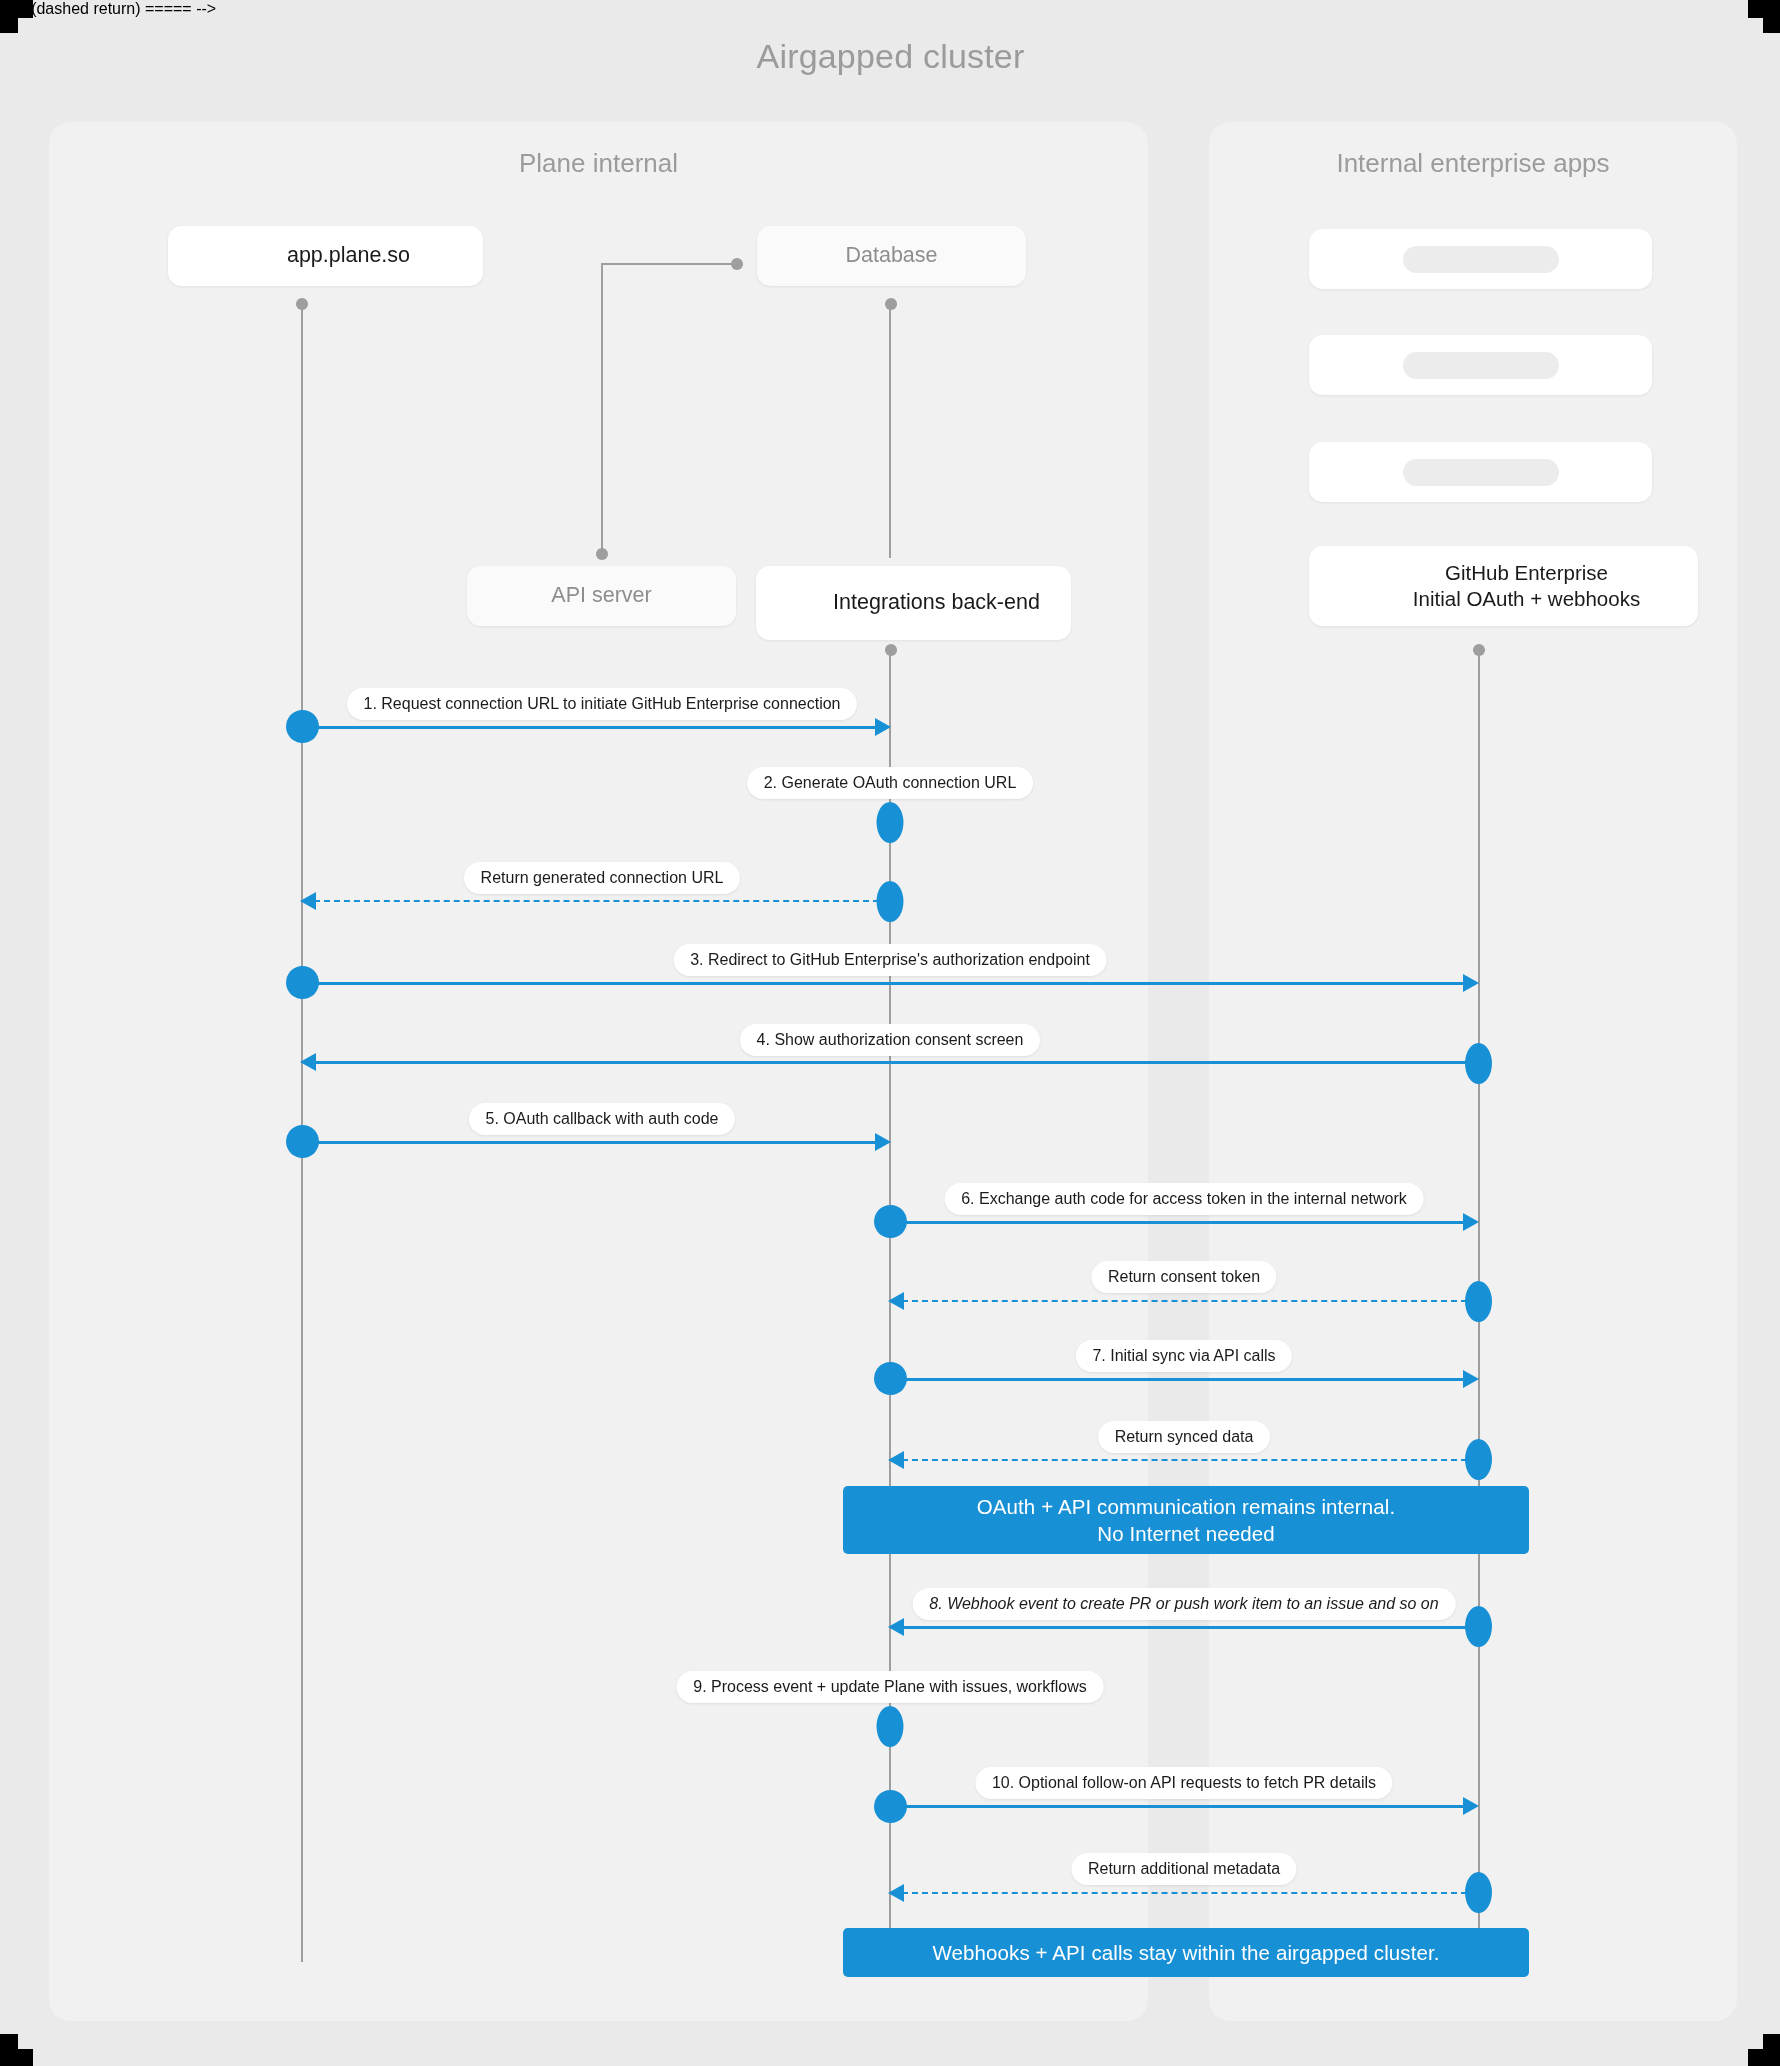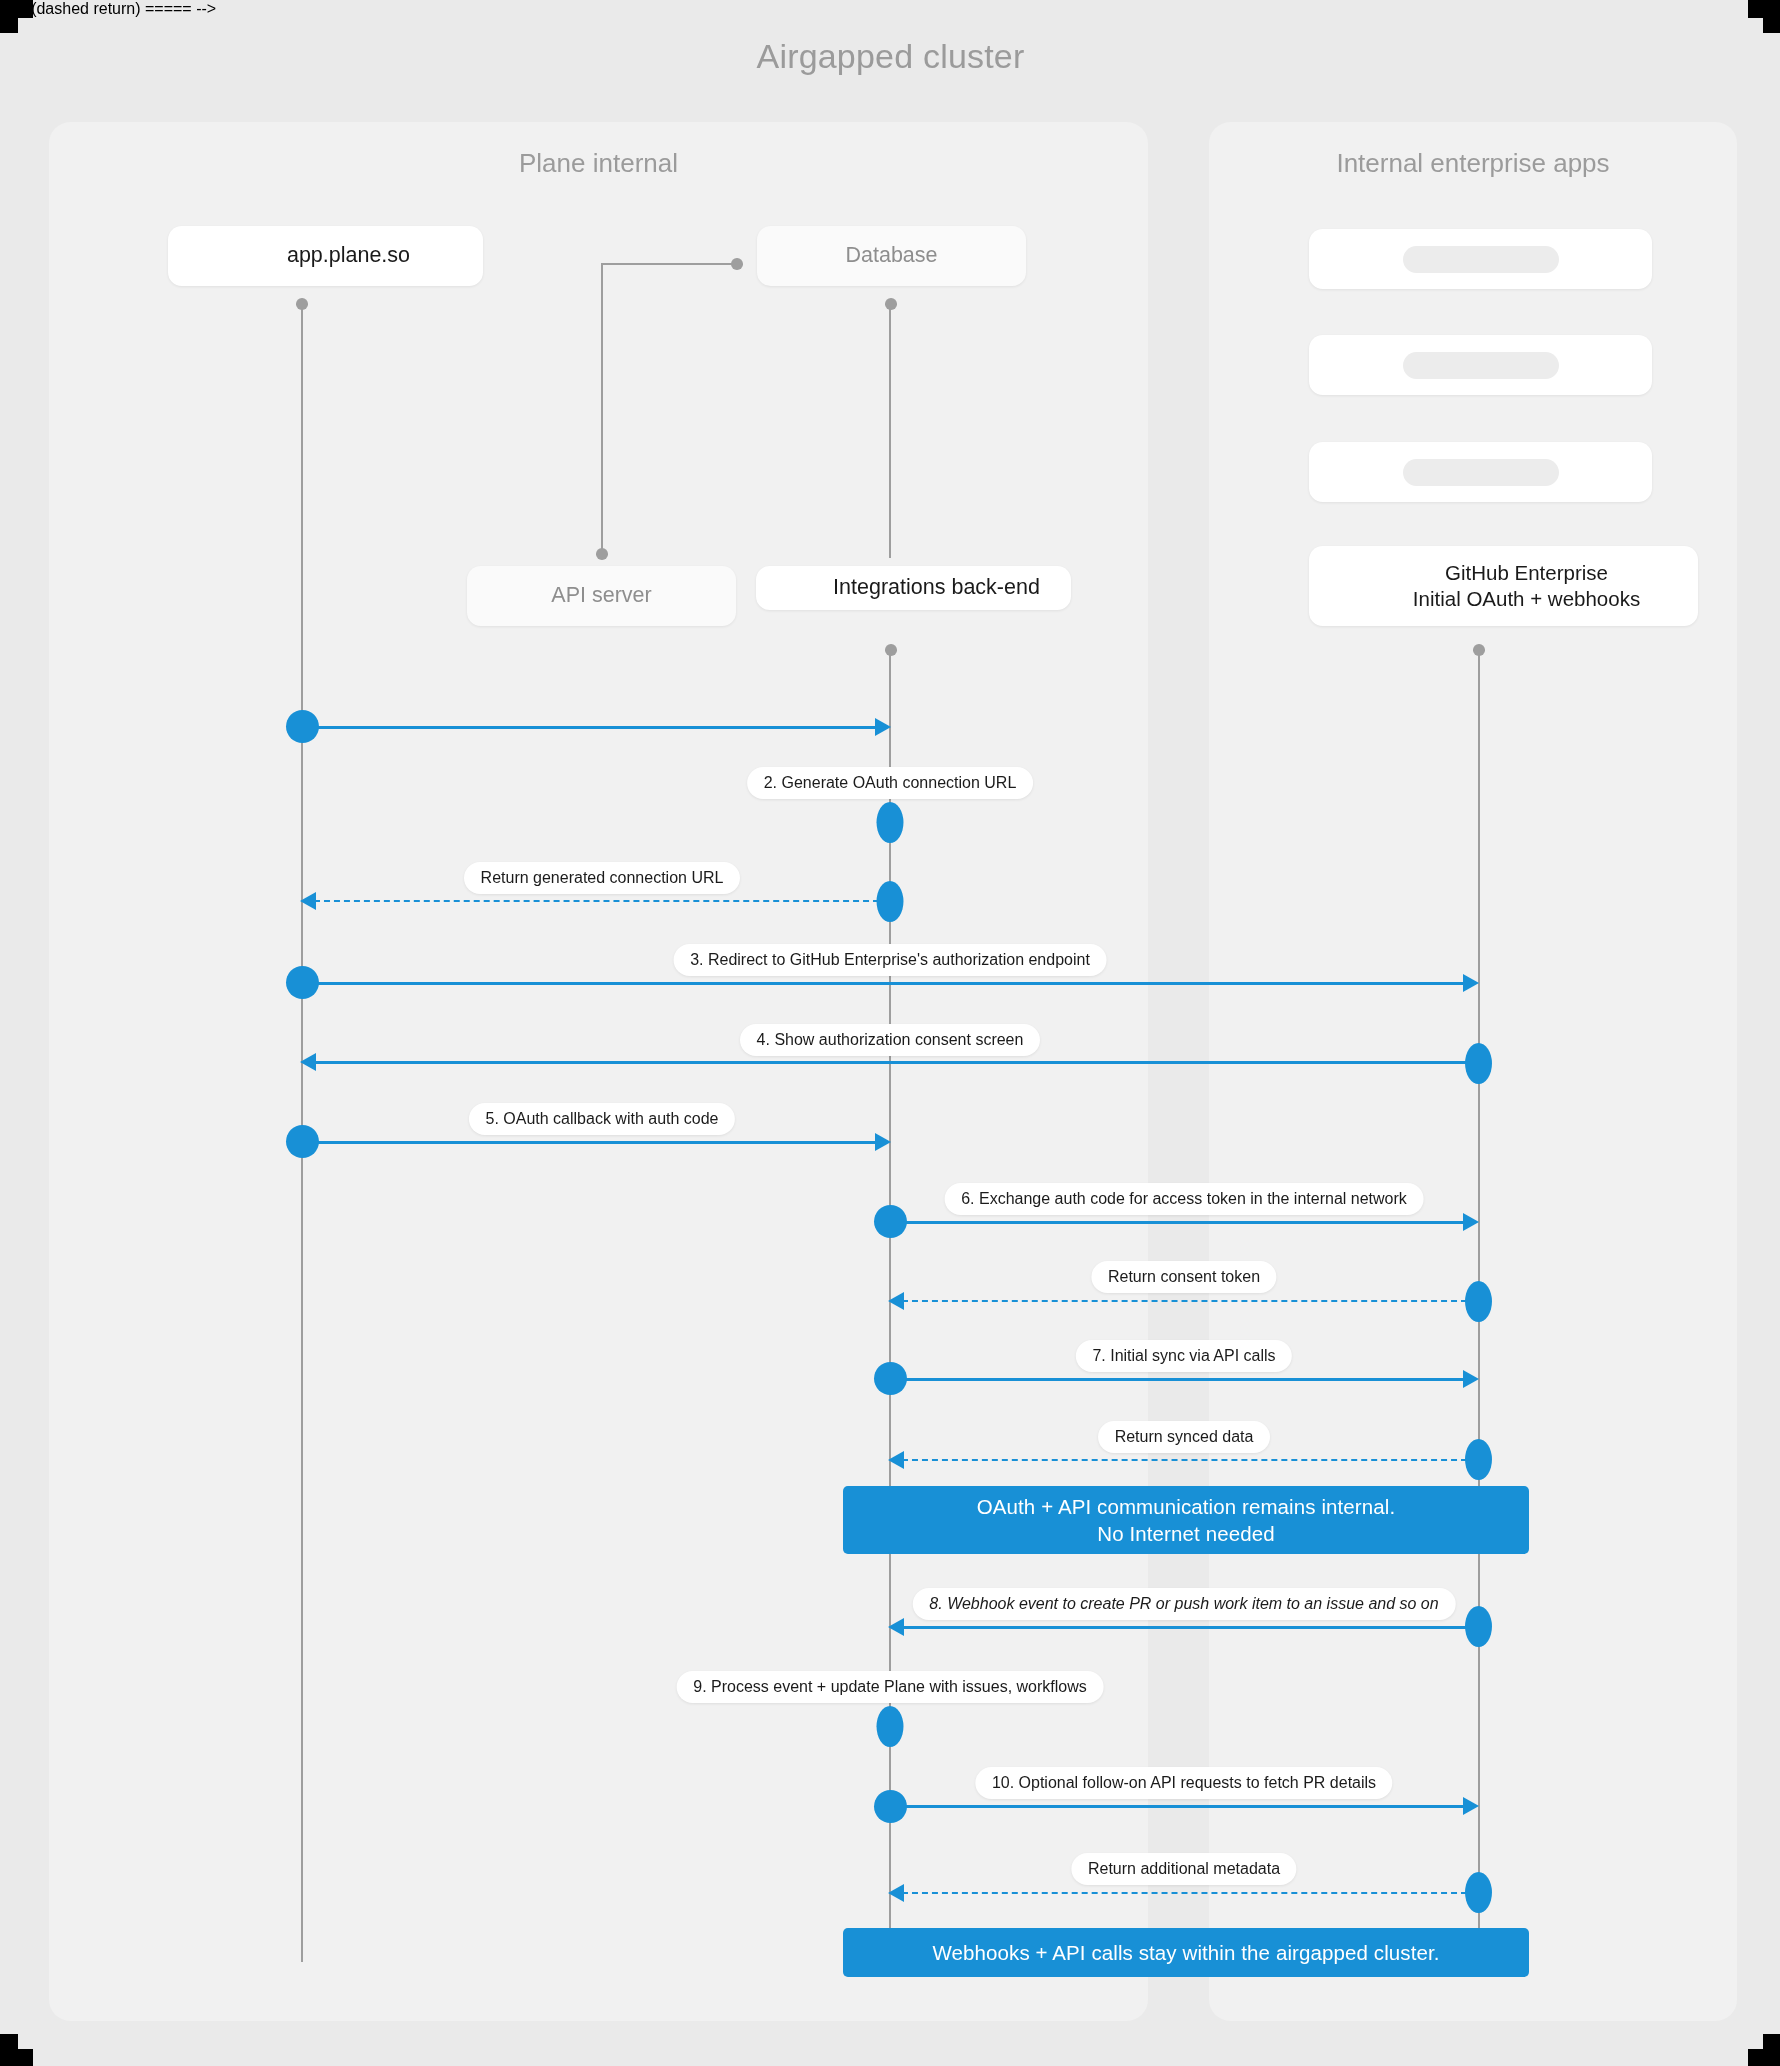--- a/index.html
+++ b/index.html
@@ -131,21 +131,21 @@
     <div class="panel-title">Internal enterprise apps</div>
   </div>
 
   
   <div class="node white" style="left:168px;top:226px;width:269px;height:60px;font-size:21.5px;">app.plane.so</div>
 
   <div class="node faded" style="left:757px;top:226px;width:269px;height:60px;font-size:21.5px;">Database</div>
 
   <div class="node faded" style="left:467px;top:566px;width:269px;height:60px;font-size:21.5px;">API server</div>
 
-  <div class="node white" style="left:756px;top:566px;width:269px;height:44px;font-size:21.5px;">Integrations back-end</div>
+  <div class="node white" style="left:756px;top:566px;width:269px;height:74px;font-size:21.5px;">Integrations back-end</div>
 
   
   <div class="node ph" style="left:1309px;top:229px;width:343px;height:60px;">
     <div class="ph-bar" style="width:156px;height:27px;"></div>
   </div>
   <div class="node ph" style="left:1309px;top:335px;width:343px;height:60px;">
     <div class="ph-bar" style="width:156px;height:27px;"></div>
   </div>
   <div class="node ph" style="left:1309px;top:442px;width:343px;height:60px;">
     <div class="ph-bar" style="width:156px;height:27px;"></div>
@@ -173,20 +173,21 @@
 
   
   <div class="lifeline-cap" style="left:885px;top:644px;"></div>
   <div class="lifeline" style="left:889px;top:650px;height:1313px;"></div>
 
   
   <div class="lifeline-cap" style="left:1473px;top:644px;"></div>
   <div class="lifeline" style="left:1478px;top:650px;height:1313px;"></div>
 
   
+  <div class="msg-label" style="left:602px;top:688px;">1. Request connection URL to initiate GitHub Enterprise connection</div>
   <div class="msg-line" style="left:302px;top:726px;width:575px;"></div>
   <div class="arrowhead right" style="left:875px;top:718px;"></div>
   <div class="act-dot" style="left:286px;top:710px;"></div>
 
   
   <div class="msg-label" style="left:890px;top:767px;text-align:right;">2. Generate OAuth connection URL</div>
   <div class="self-dot" style="left:890px;top:802px;"></div>
 
    app (dashed return) ===== --&gt;
   <div class="msg-label" style="left:602px;top:862px;">Return generated connection URL</div>

